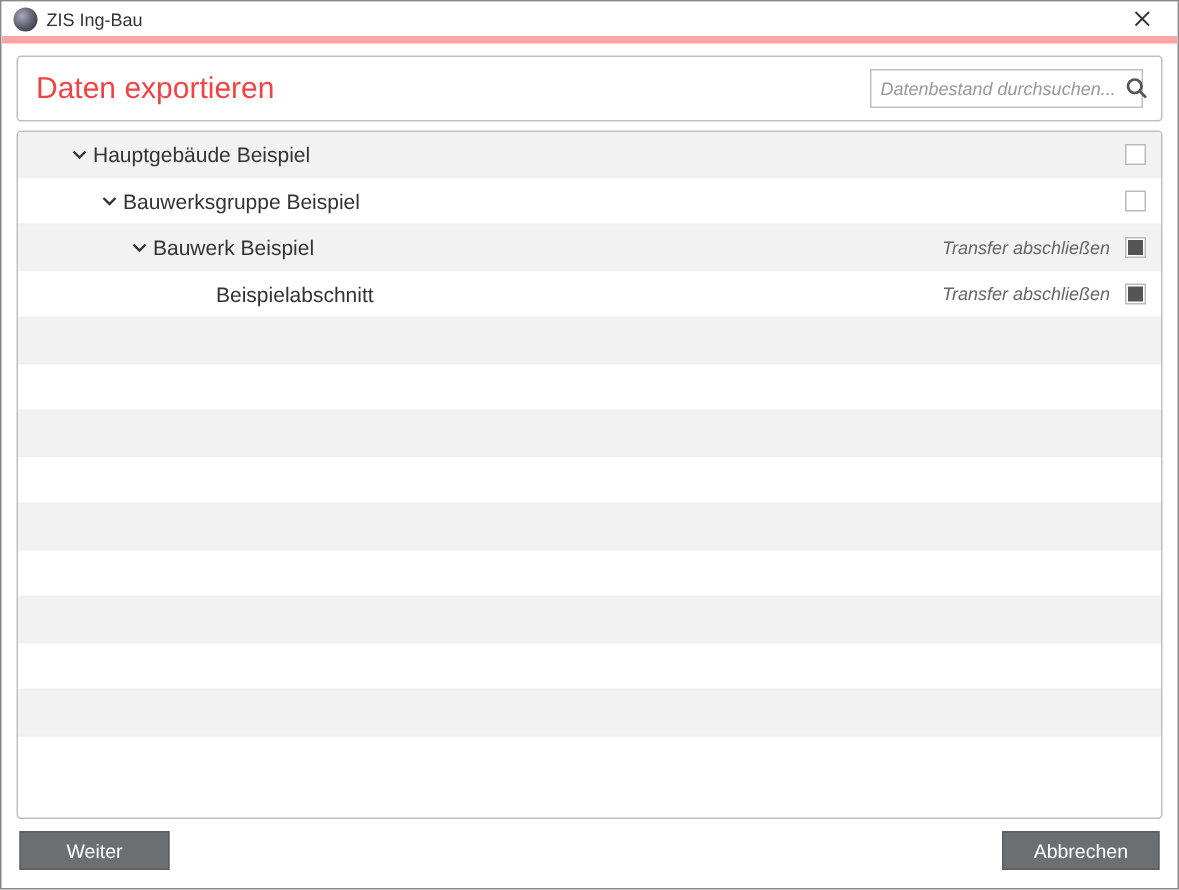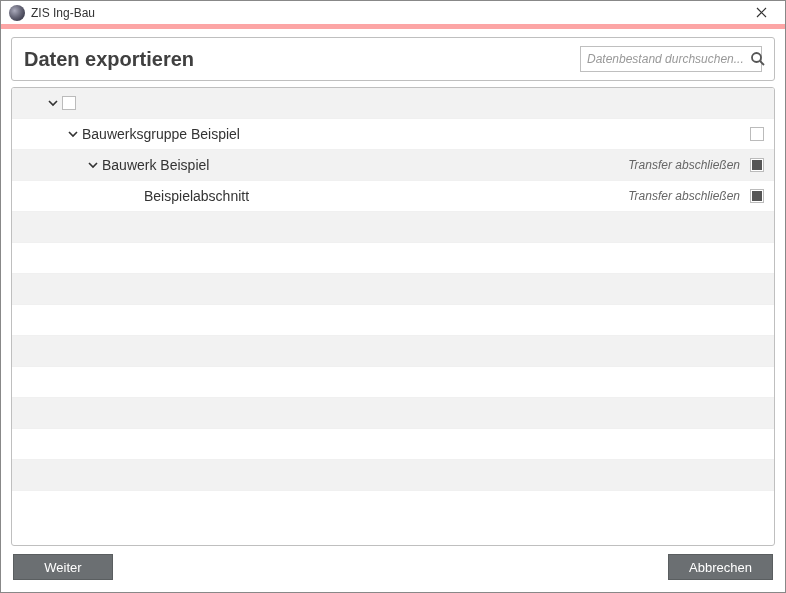--- a/index.html
+++ b/index.html
@@ -57,22 +57,22 @@
       border: 1px solid #bfbfbf;
       border-radius: 3px;
       background: #fff;
       padding: 8px 12px;
       display: flex;
       align-items: center;
       justify-content: space-between;
     }
     .header-title {
       font-size: 20px;
-      color: #404040;
-      font-weight: 700;
+      color: #ef4444;
+      font-weight: 400;
     }
     .search-box {
       position: relative;
       width: 182px;
       height: 26px;
       border: 1px solid #bfbfbf;
       background: #fff;
       display: flex;
       align-items: center;
     }
@@ -203,20 +203,21 @@
   </div>
 
   <div class="tree-card" id="tree">
       <div class="tree-row">
         <div class="indent-0"></div>
         <div class="row-chevron">
           <svg width="12" height="12" viewBox="0 0 12 12">
             <path d="M2 4 L6 8 L10 4" stroke="#333" stroke-width="1.6" fill="none"></path>
           </svg>
         </div>
+        <div class="row-label">Hauptgebäude Beispiel</div>
         <div class="row-check"></div>
       </div>
       <div class="tree-row">
         <div class="indent-1"></div>
         <div class="row-chevron">
           <svg width="12" height="12" viewBox="0 0 12 12">
             <path d="M2 4 L6 8 L10 4" stroke="#333" stroke-width="1.6" fill="none"></path>
           </svg>
         </div>
         <div class="row-label">Bauwerksgruppe Beispiel</div>

